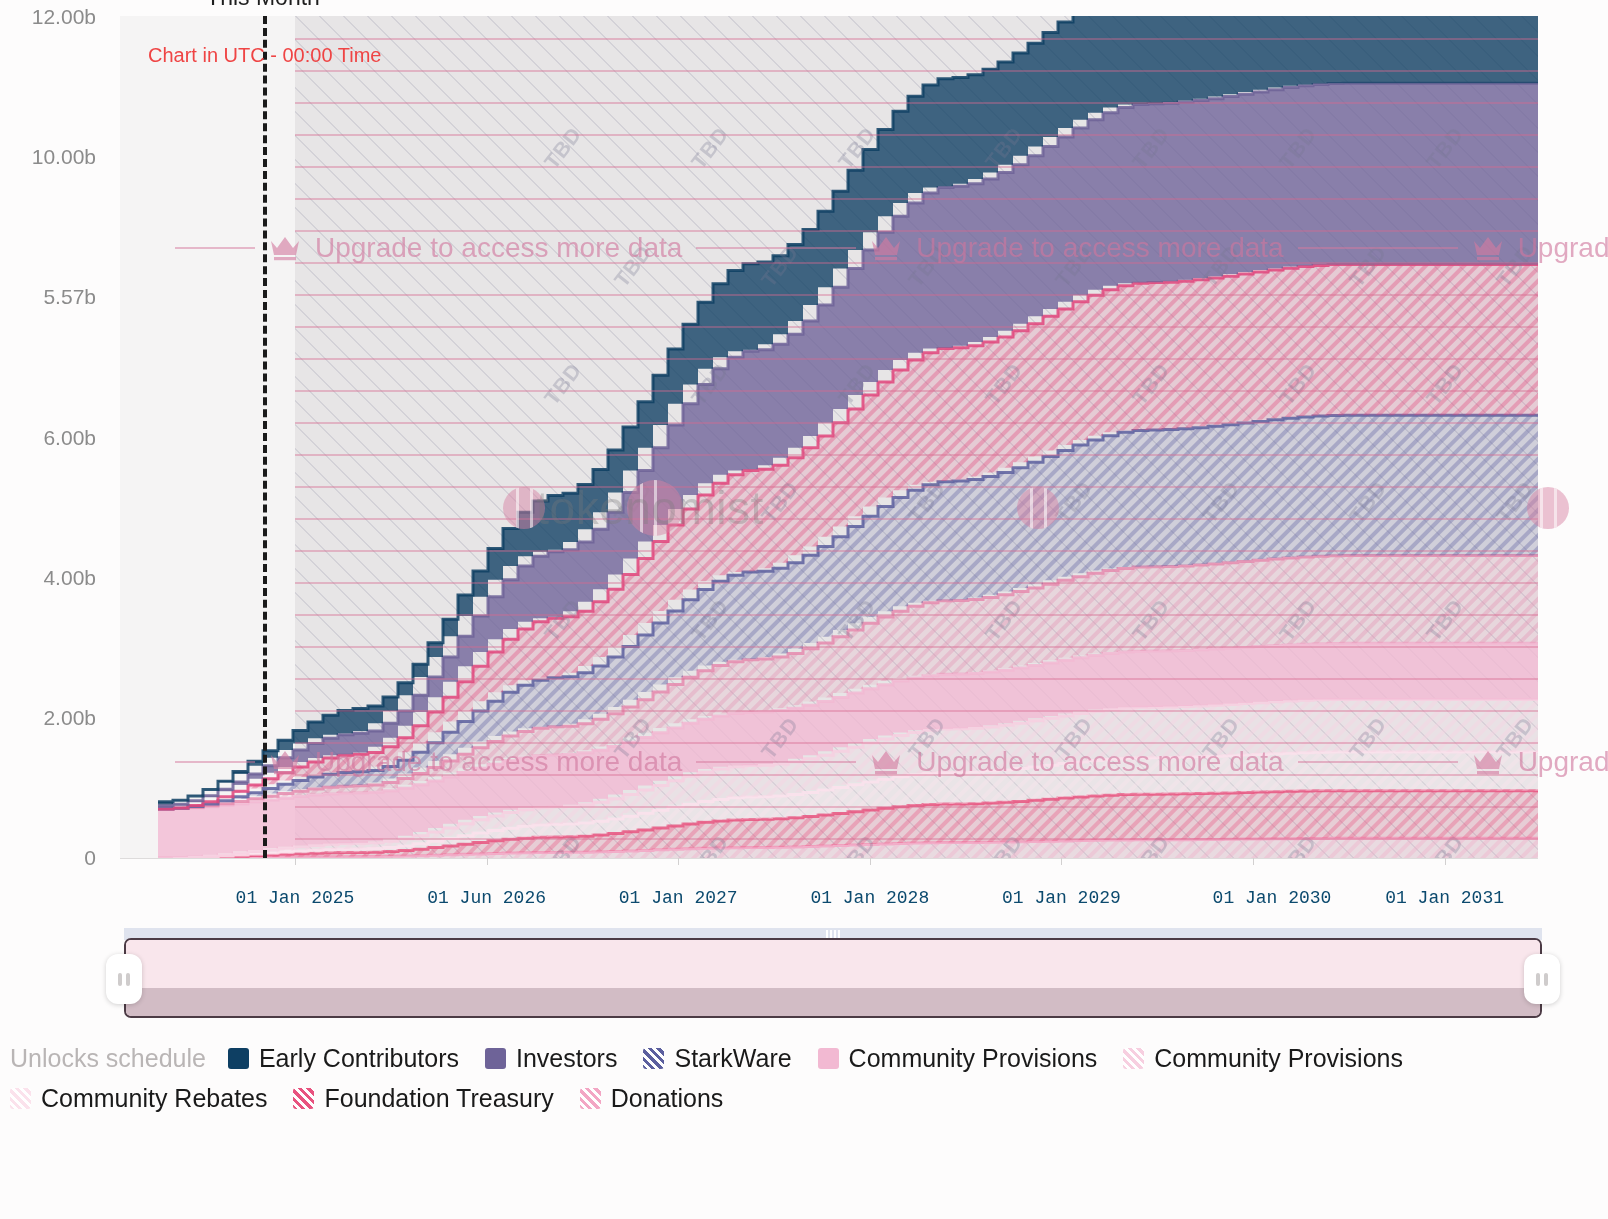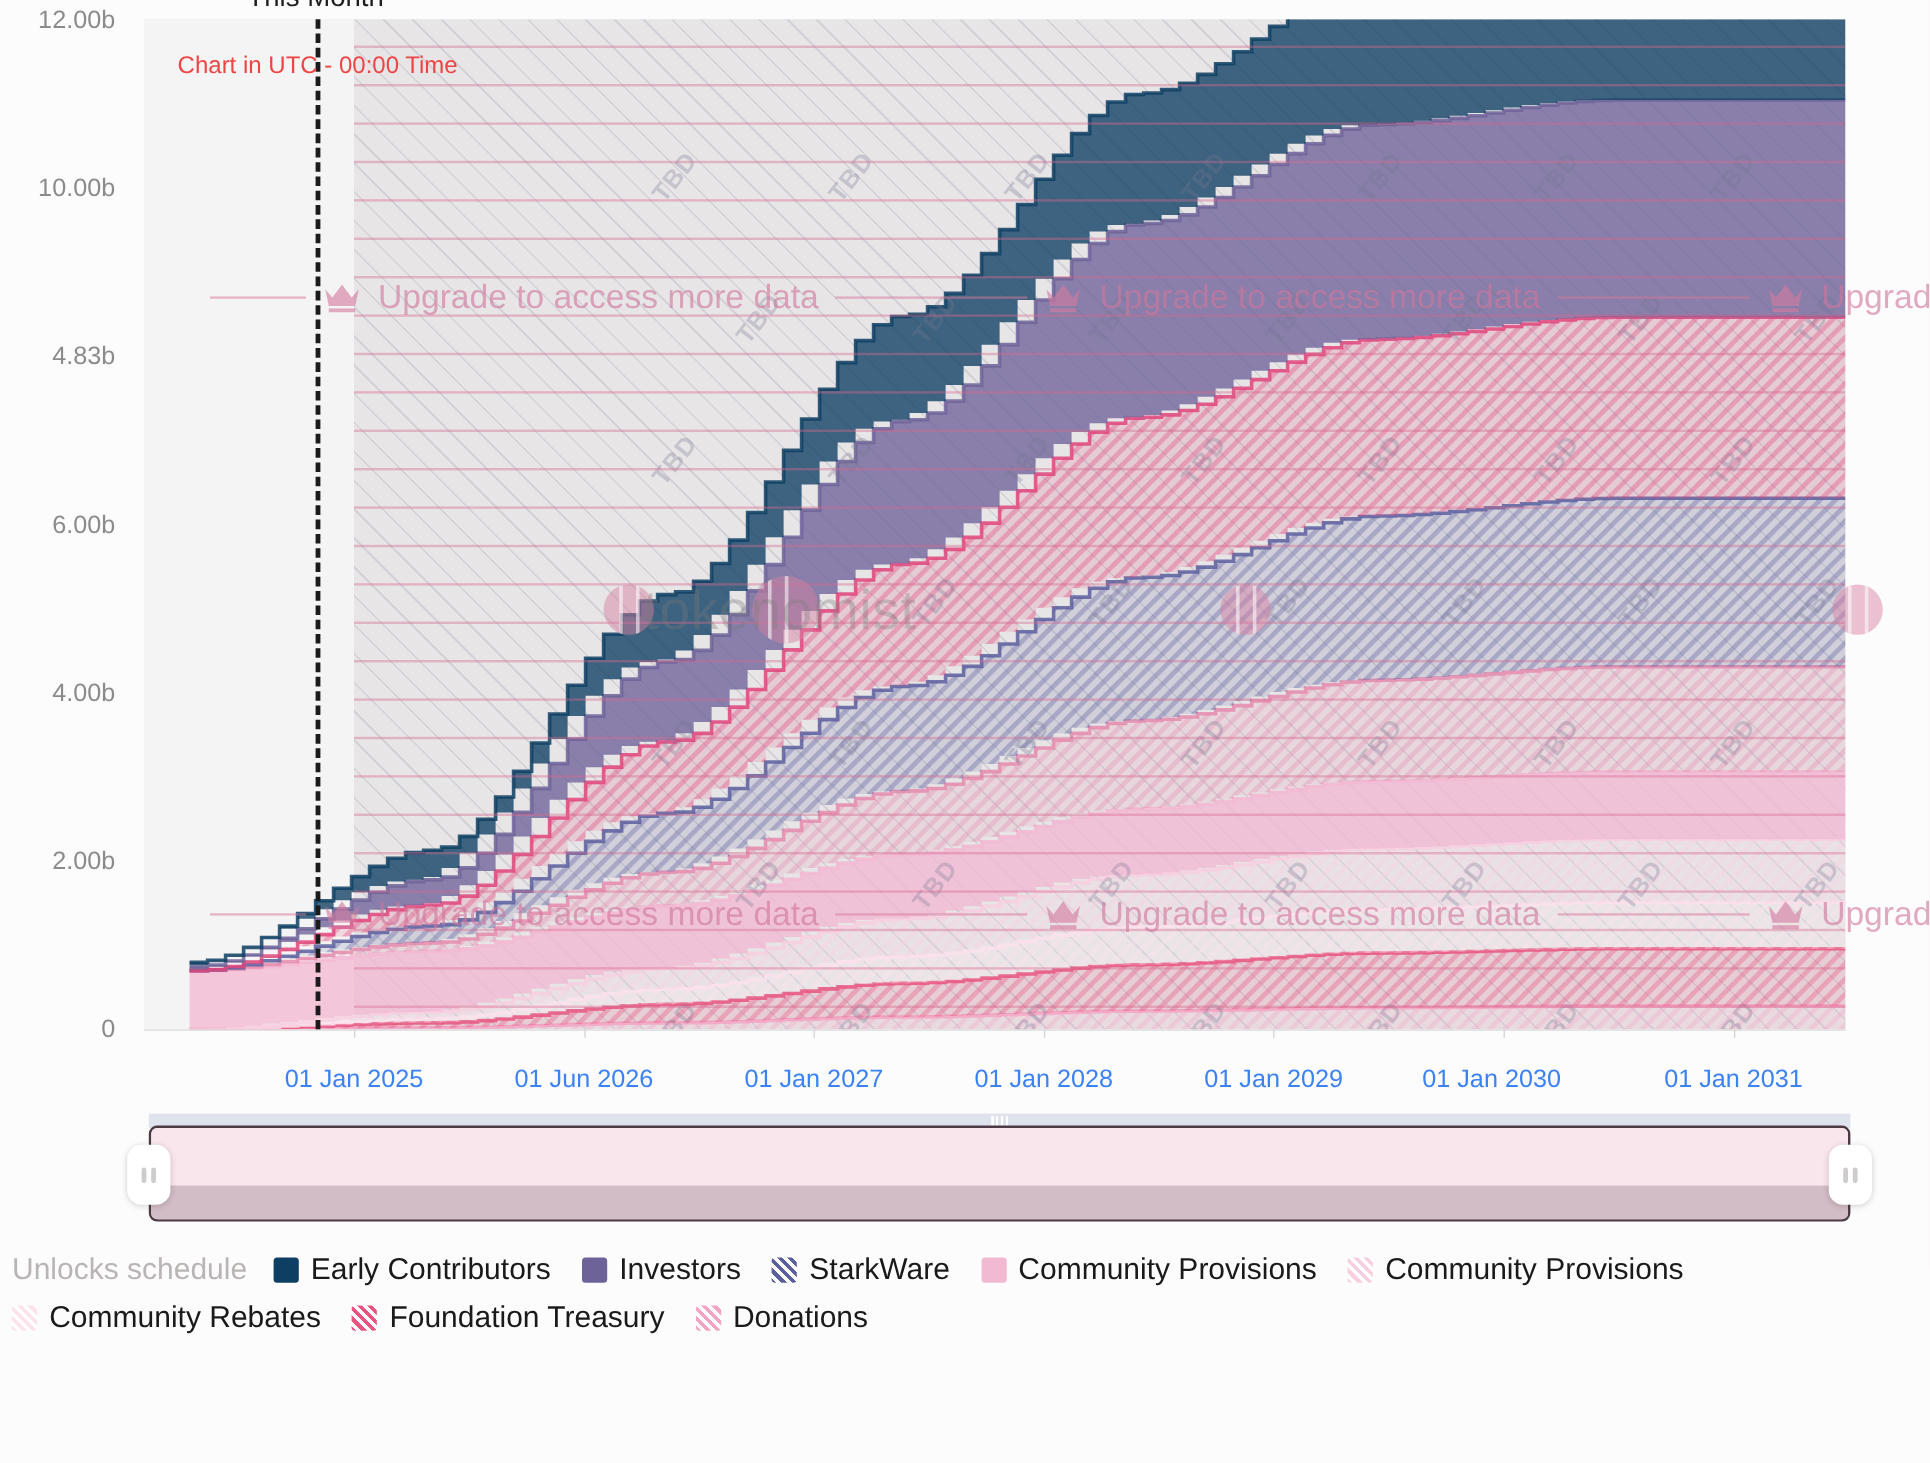--- a/index.html
+++ b/index.html
@@ -80,24 +80,24 @@
   #xaxis-line {
     position: absolute; left: 120px; top: 858px;
     width: 1418px; height: 1px; background: #dddbdb;
   }
   .xtick {
     position: absolute; top: 858px;
     width: 1px; height: 7px; background: #d2d0d0;
   }
   .xlabel {
     position: absolute; top: 888px;
-    font-size: 21px; color: #3b82f6;
+    font-size: 18px; color: #0c4a6e;
     transform: translateX(-50%);
     white-space: nowrap;
-    font-family: Liberation Sans, sans-serif;
+    font-family: Liberation Mono, monospace;
   }
 
   
   #this-month-line {
     position: absolute;
     left: 263px; top: 16px;
     width: 0; height: 842px;
     border-left: 4px dashed #1b1b1b;
   }
   #this-month-label {
@@ -240,21 +240,21 @@
 <div id="root">
 
   <div id="chart-area">
 
     <div class="ytick-wrap" id="yaxis">
         <div class="ygrid" style="left: 120px; width: 1418px; top: 16px;"></div>
         <div class="ylabel" style="top: 16px;">12.00b</div>
         <div class="ygrid" style="left: 120px; width: 1418px; top: 156px;"></div>
         <div class="ylabel" style="top: 156px;">10.00b</div>
         <div class="ygrid" style="left: 120px; width: 1418px; top: 296px;"></div>
-        <div class="ylabel" style="top: 296px;">4.83b</div>
+        <div class="ylabel" style="top: 296px;">5.57b</div>
         <div class="ygrid" style="left: 120px; width: 1418px; top: 437px;"></div>
         <div class="ylabel" style="top: 437px;">6.00b</div>
         <div class="ygrid" style="left: 120px; width: 1418px; top: 577px;"></div>
         <div class="ylabel" style="top: 577px;">4.00b</div>
         <div class="ygrid" style="left: 120px; width: 1418px; top: 717px;"></div>
         <div class="ylabel" style="top: 717px;">2.00b</div>
         <div class="ygrid" style="left: 120px; width: 1418px; top: 857px;"></div>
         <div class="ylabel" style="top: 857px;">0</div>
       </div>
 
@@ -471,21 +471,21 @@
         <div class="xlabel" style="left: 295px;">01 Jan 2025</div>
         <div class="xtick" style="left: 486.6px;"></div>
         <div class="xlabel" style="left: 486.6px;">01 Jun 2026</div>
         <div class="xtick" style="left: 678.2px;"></div>
         <div class="xlabel" style="left: 678.2px;">01 Jan 2027</div>
         <div class="xtick" style="left: 869.8px;"></div>
         <div class="xlabel" style="left: 869.8px;">01 Jan 2028</div>
         <div class="xtick" style="left: 1061.4px;"></div>
         <div class="xlabel" style="left: 1061.4px;">01 Jan 2029</div>
         <div class="xtick" style="left: 1253px;"></div>
-        <div class="xlabel" style="left: 1243px;">01 Jan 2030</div>
+        <div class="xlabel" style="left: 1272px;">01 Jan 2030</div>
         <div class="xtick" style="left: 1444.6px;"></div>
         <div class="xlabel" style="left: 1444.6px;">01 Jan 2031</div>
       </div>
   </div>
 
   <div id="brush">
     <div id="brush-track">
       <div id="brush-grip"></div>
     </div>
     <div id="brush-window">

